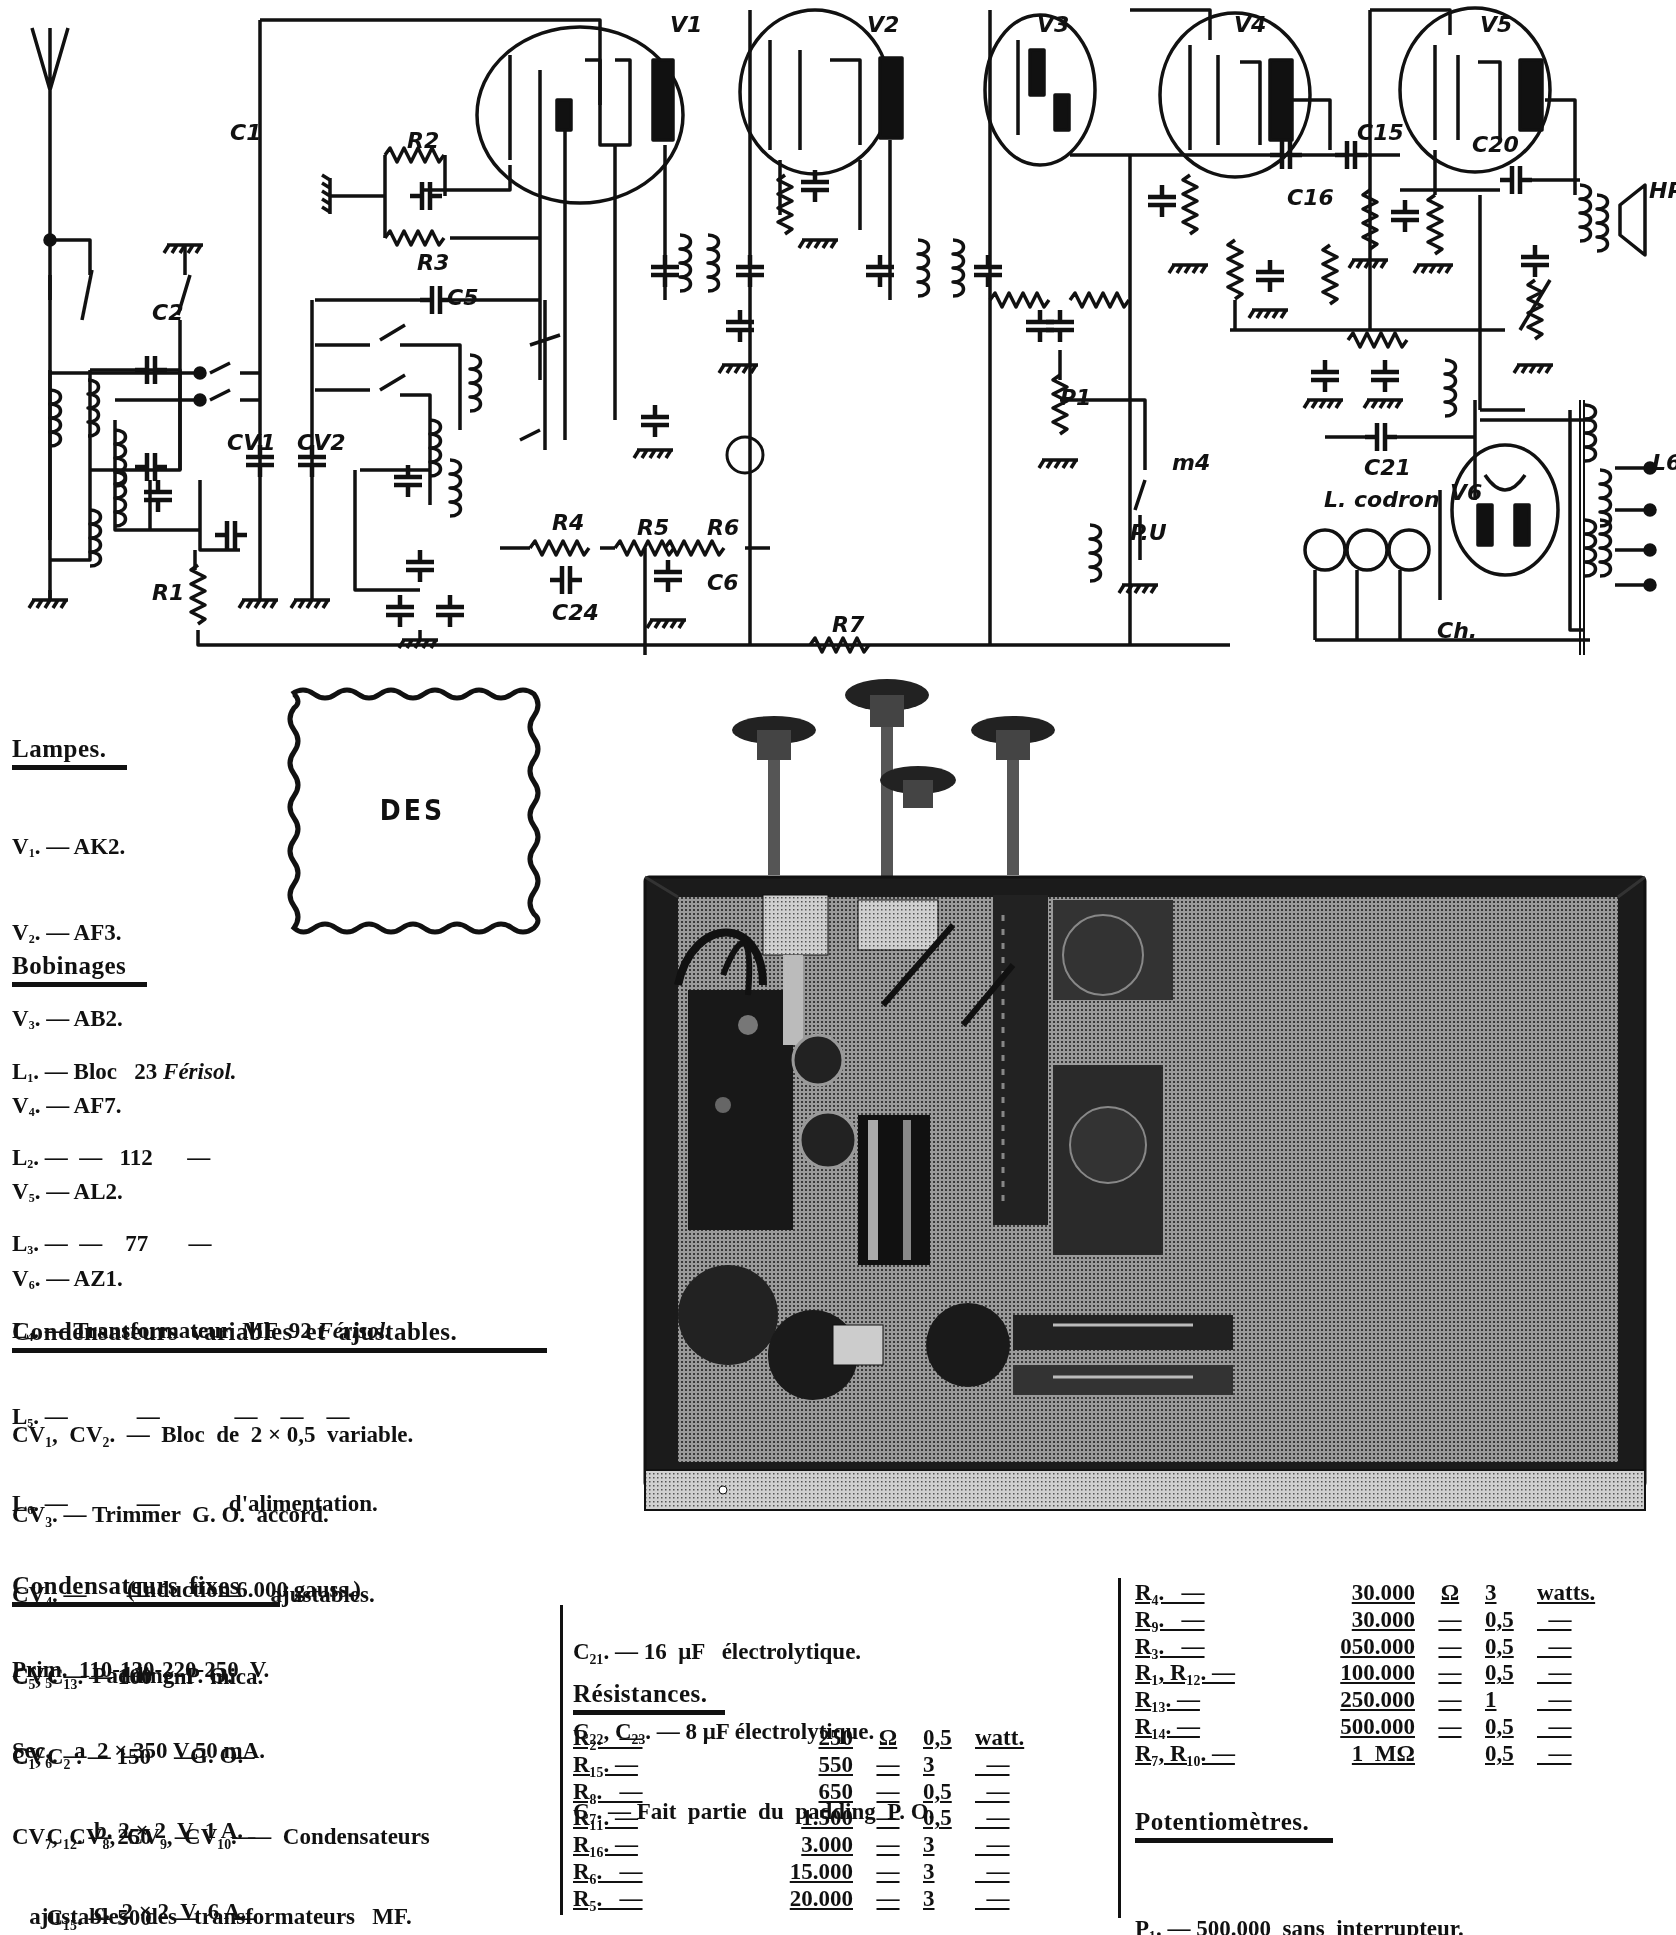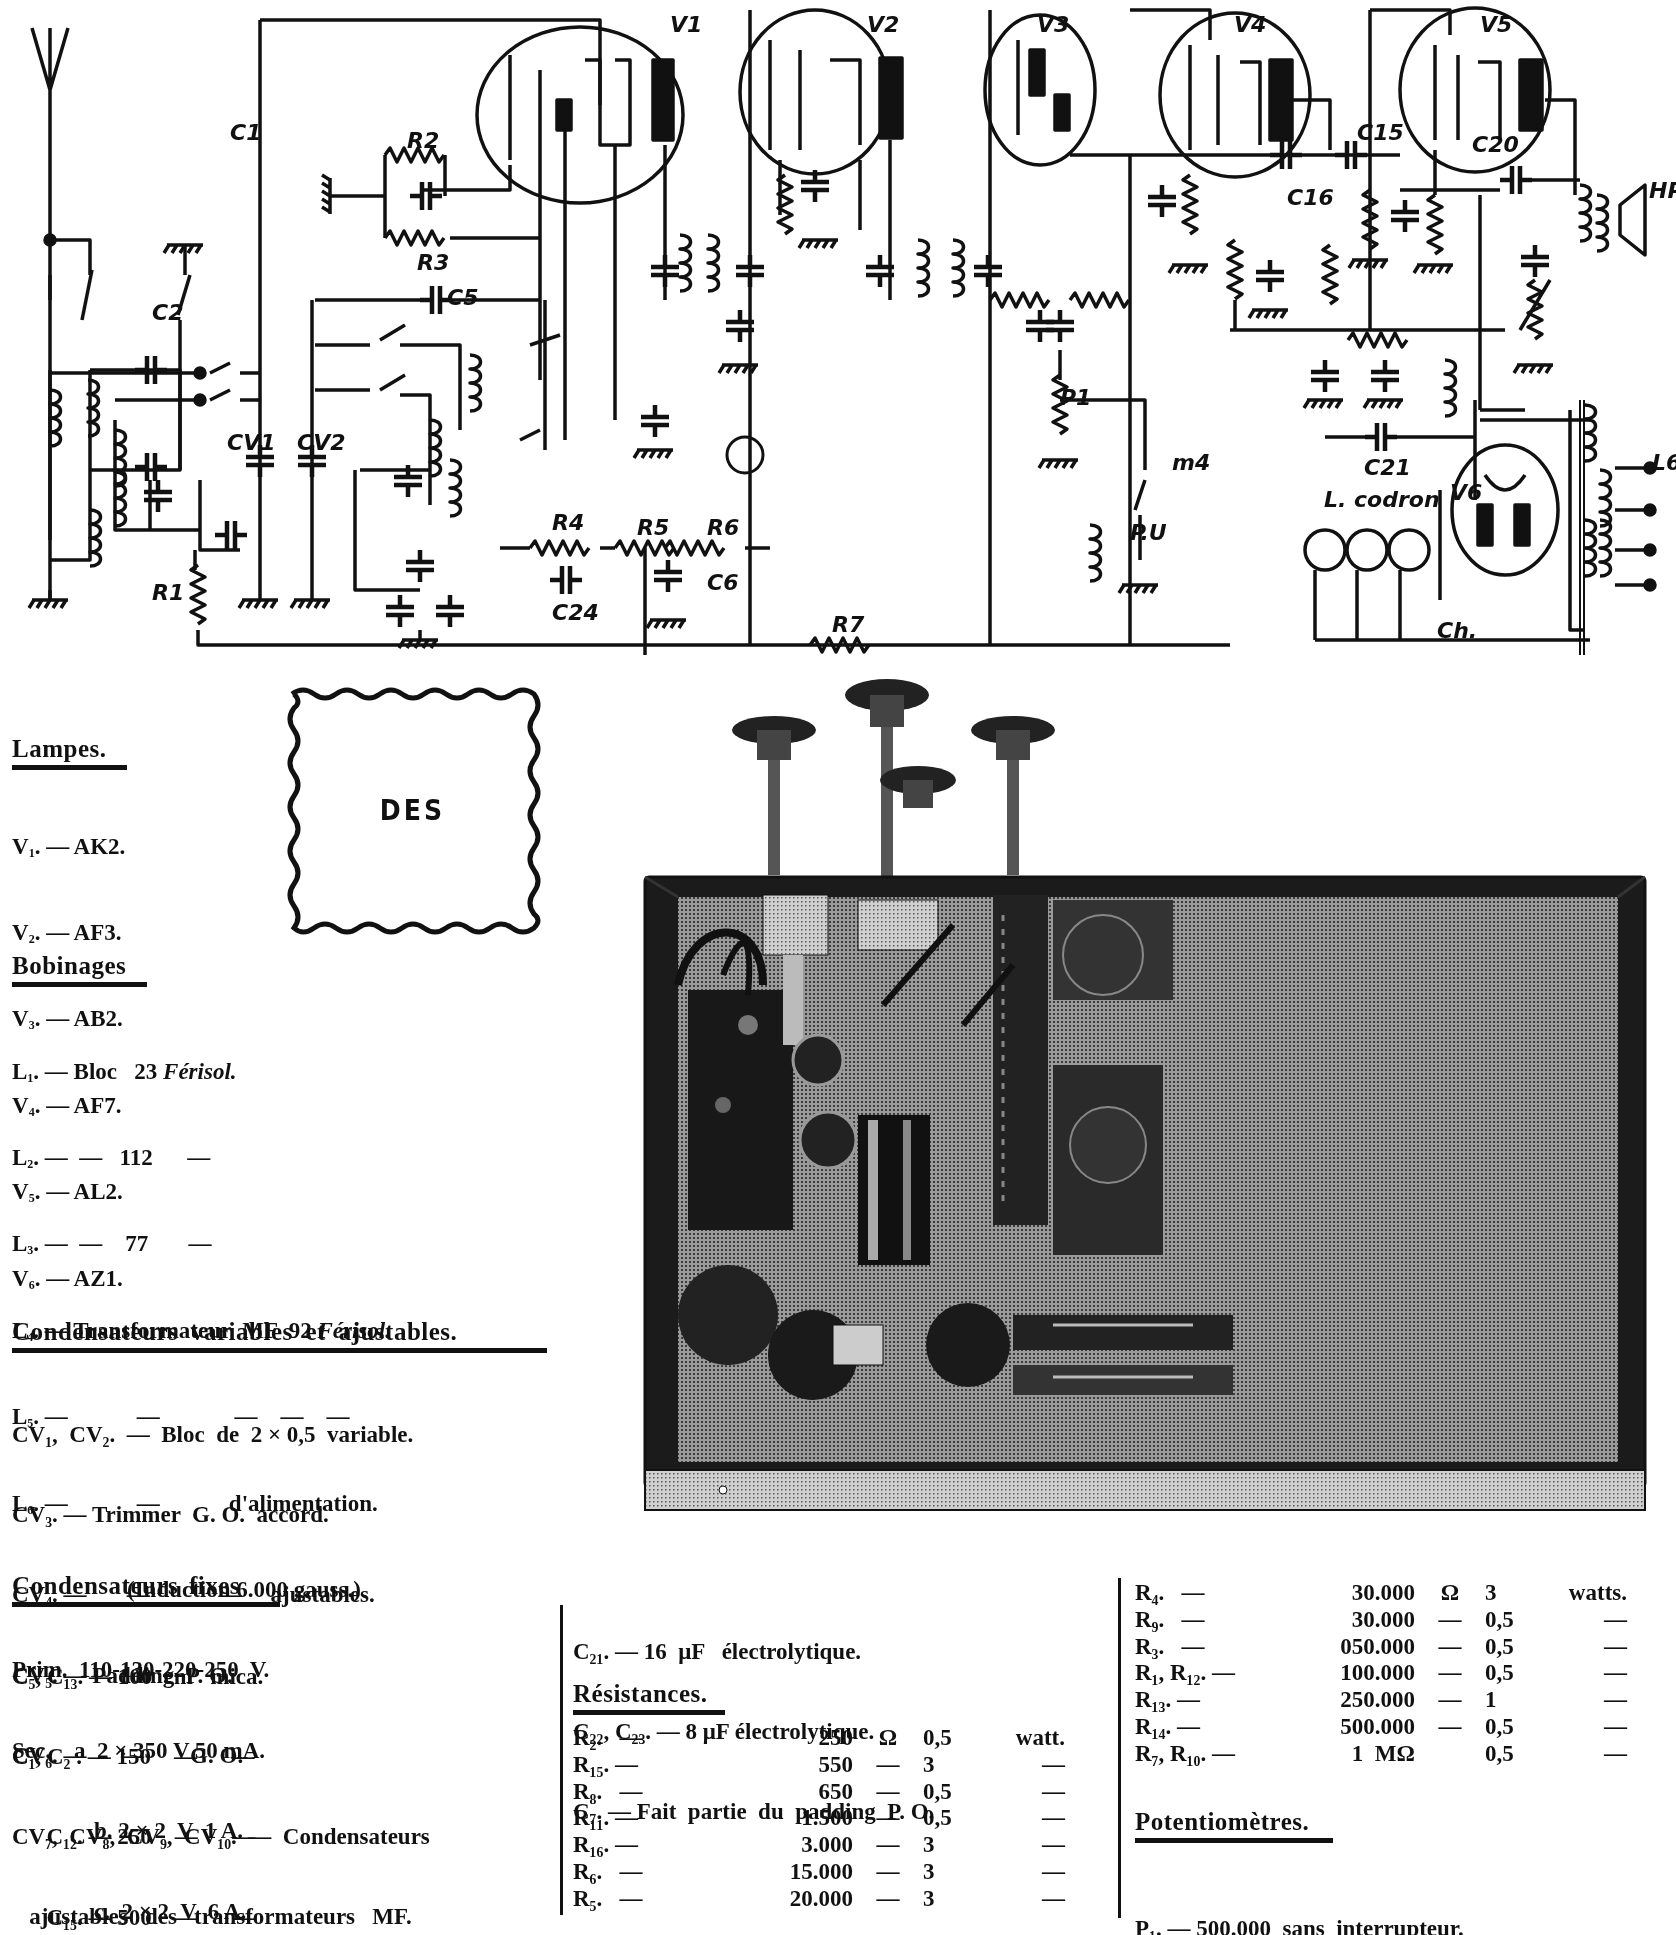--- a/index.html
+++ b/index.html
@@ -15,26 +15,26 @@
   .list .it { font-style:italic; }
   sub { font-size:12px; vertical-align:-3px; }
   .valeurs { position:absolute; left:280px; top:686px; width:265px; height:258px; }
   .valeurs svg { position:absolute; left:0; top:0; width:100%; height:100%; }
   .valeurs .t { position:absolute; left:0; width:100%; text-align:center;
                 font-family:"DejaVu Sans Condensed","DejaVu Sans",sans-serif; font-weight:bold; }
   .photo { position:absolute; left:633px; top:665px; width:1030px; height:875px; }
   .photo svg { width:100%; height:100%; }
   .vrule { position:absolute; width:3px; background:#111; }
   .tbl { position:absolute; font-size:23px; line-height:26.8px; font-weight:bold; }
-  .tbl .r { display:flex; height:26.8px; white-space:pre; }
+  .tbl .r { display:flex; height:26.8px; white-space:pre;text-decoration:underline; }
   .tbl .c1 { width:150px; }
   .tbl .c2 { width:130px; text-align:right; }
   .tbl .c3 { width:70px; text-align:center; }
   .tbl .c4 { width:52px; }
-  .tbl .c5 { width:90px; text-align:right; }
+  .tbl .c5 { width:90px; text-align:left; }
 </style>
 </head>
 <body>
 
 <div class="schem">
 <svg viewBox="0 0 1676 665" xmlns="http://www.w3.org/2000/svg" fill="none" stroke="#111" stroke-width="3.5" stroke-linejoin="round">
   <defs>
     <g id="gnd">
           <path d="M-18 0 H18 M-16 0 l-5 8 M-8 0 l-5 8 M0 0 l-5 8 M8 0 l-5 8 M16 0 l-5 8"></path>
         </g>

